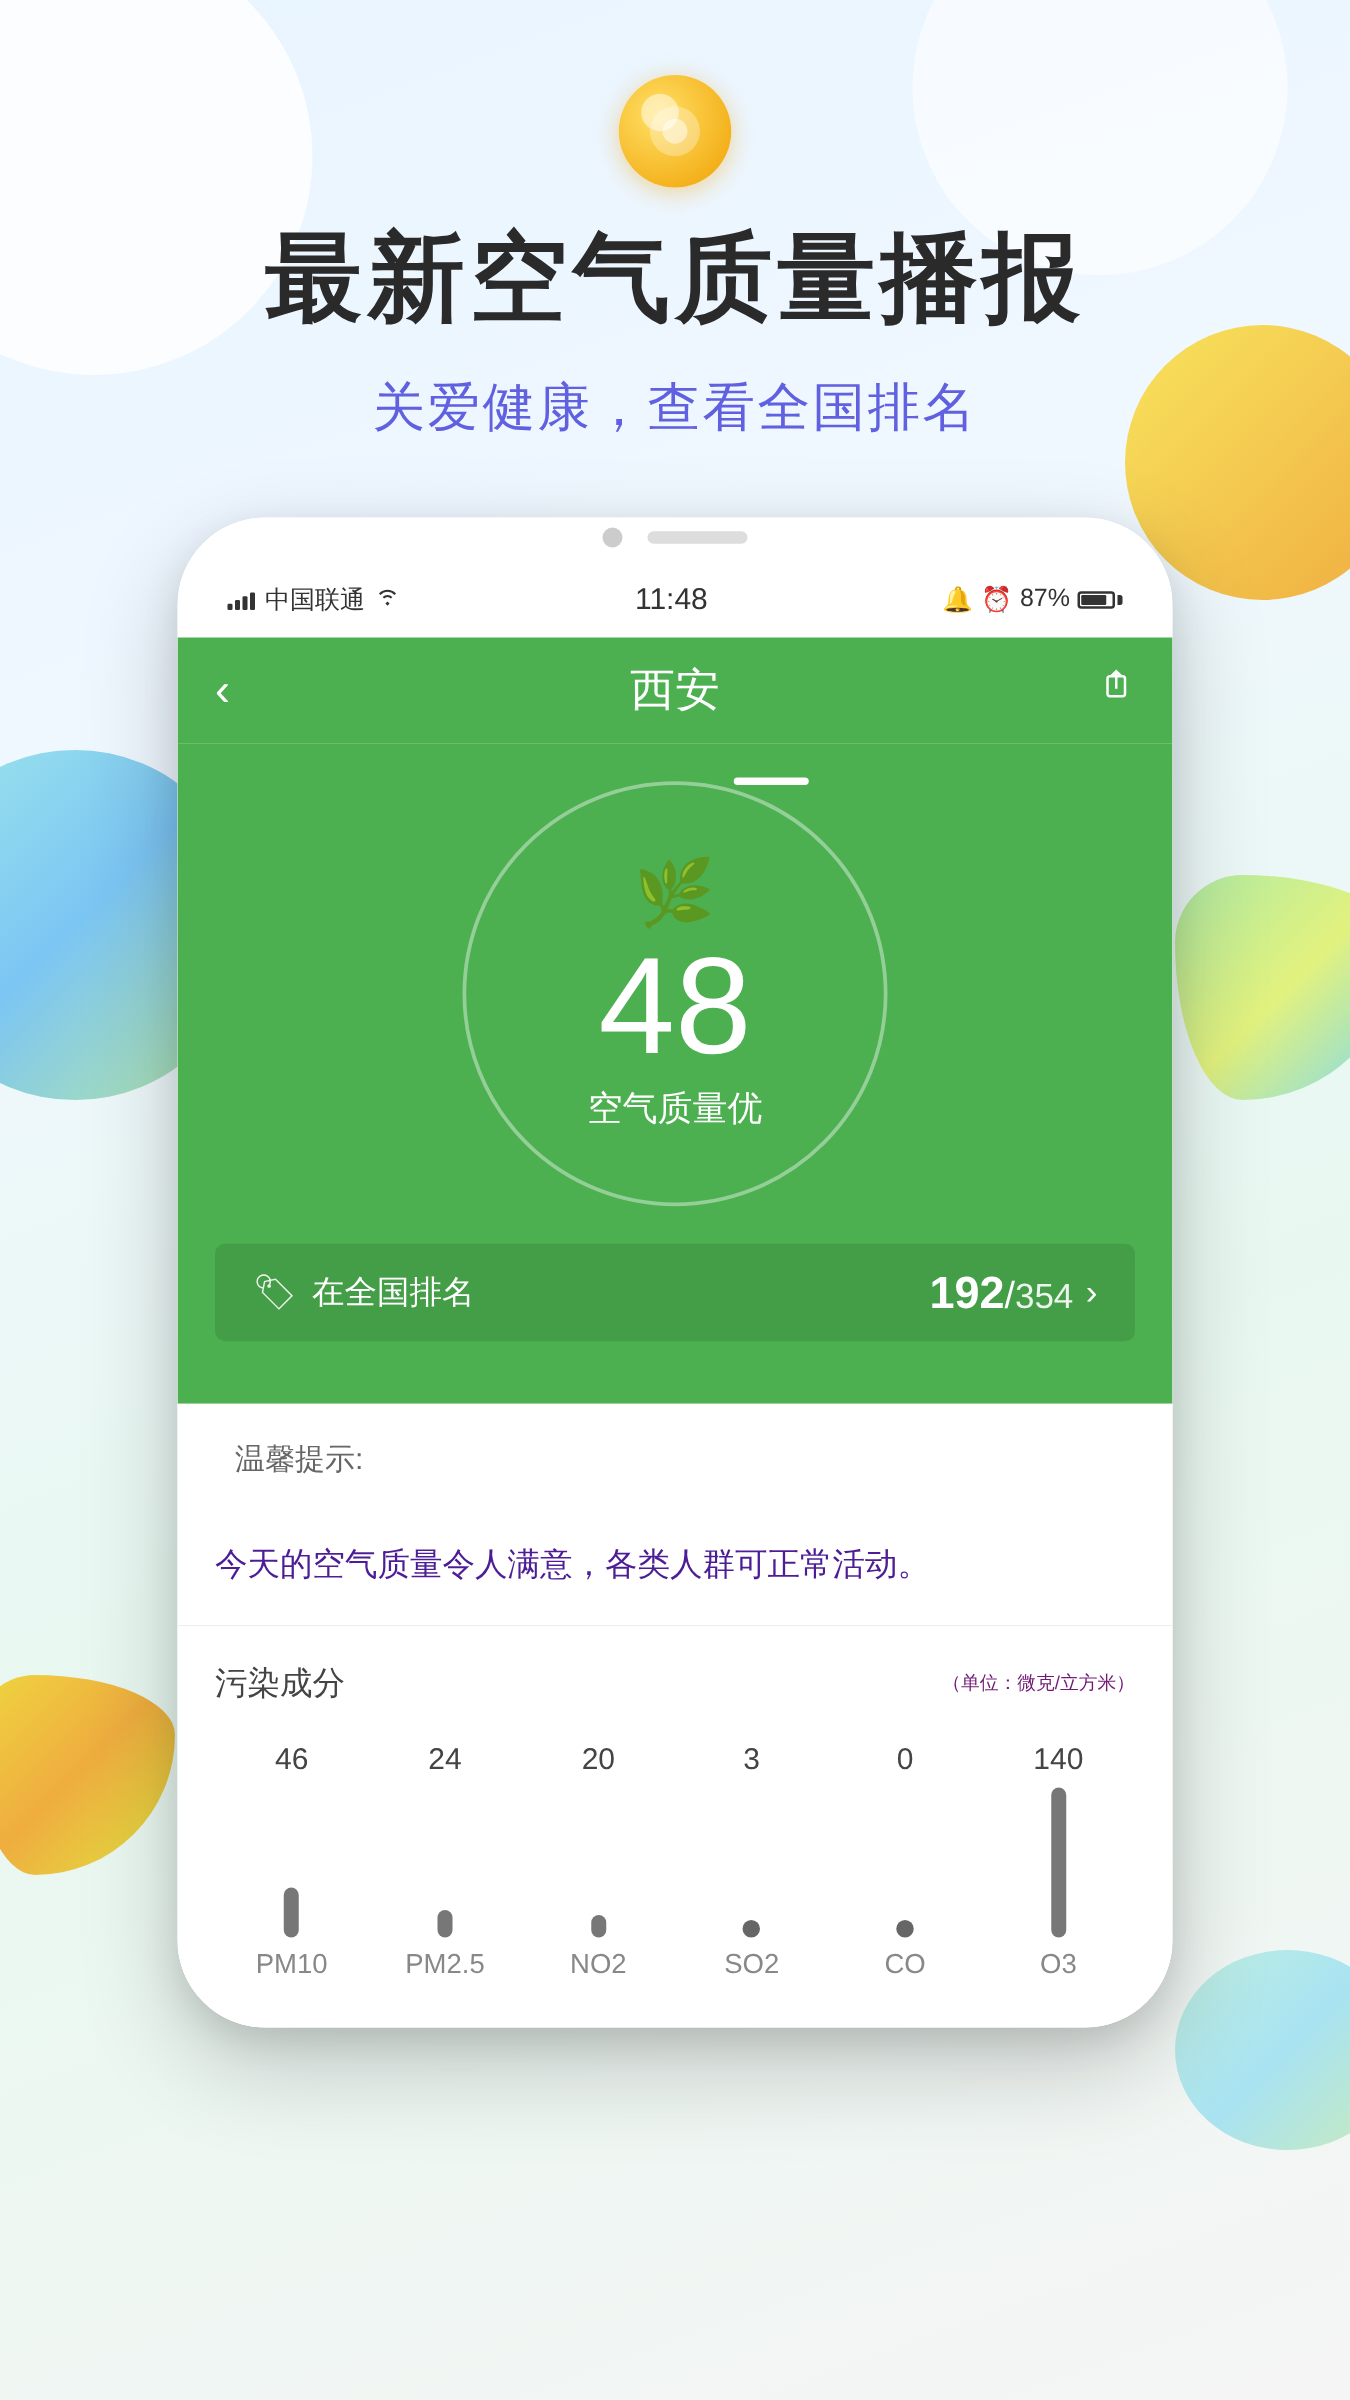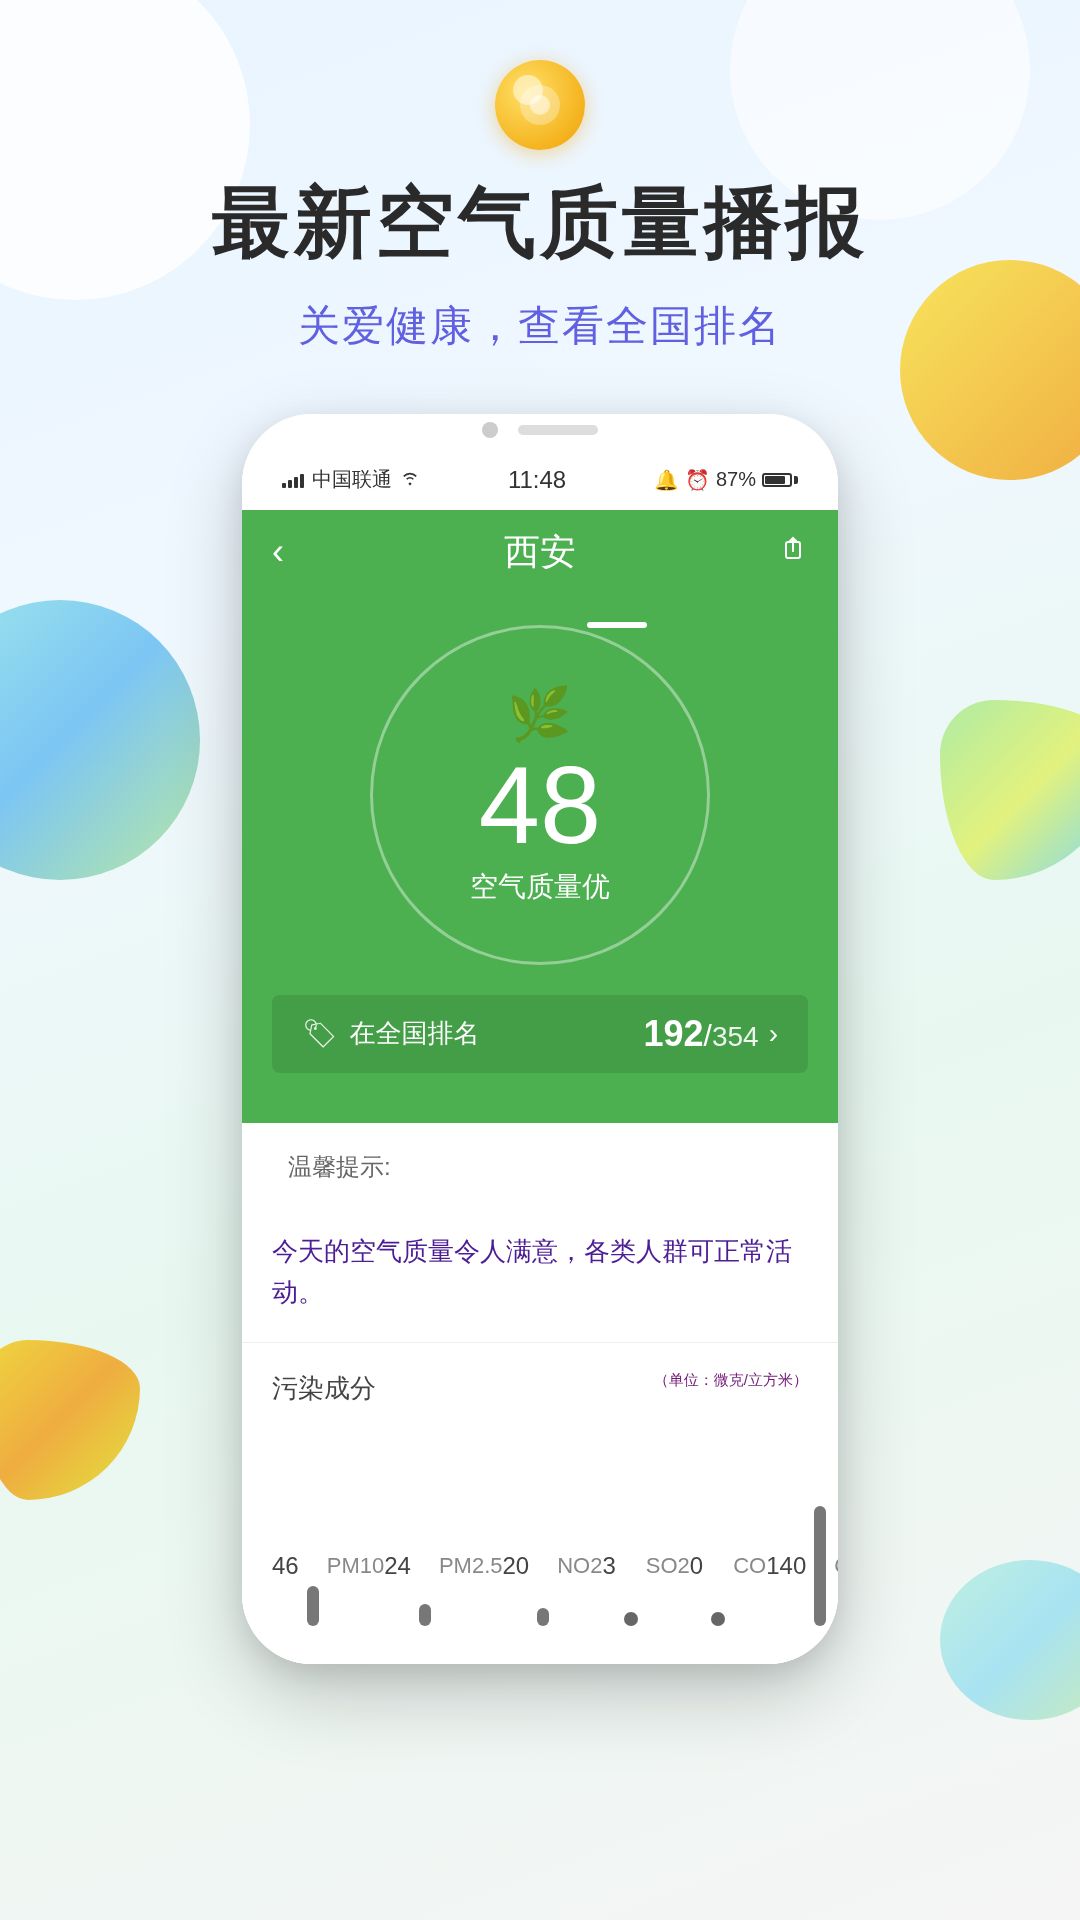--- a/index.html
+++ b/index.html
@@ -108,21 +108,21 @@
 
     
     .phone-wrapper {
       position: relative;
       z-index: 10;
       display: flex;
       justify-content: center;
     }
 
     .phone-mockup {
-      width: 596px;
+      width: 796px;
       background: white;
       border-radius: 70px;
       box-shadow: 0 30px 80px rgba(0,0,0,0.2), 0 10px 30px rgba(0,0,0,0.1);
       overflow: hidden;
       position: relative;
     }
 
     
     .phone-top {
       background: white;
@@ -308,20 +308,21 @@
     }
 
     
     .pollutants-section {
       background: white;
       padding: 28px 30px;
     }
     .pollutants-header {
       display: flex;
       justify-content: space-between;
+      align-items: center;
       margin-bottom: 30px;
     }
     .pollutants-title {
       font-size: 26px;
       color: #444;
     }
     .pollutants-unit {
       font-size: 15px;
       color: #701a75;
     }
@@ -329,21 +330,21 @@
     .pollutants-chart {
       display: flex;
       justify-content: space-around;
       align-items: flex-end;
       height: 200px;
       padding-bottom: 10px;
     }
 
     .pollutant-item {
       display: flex;
-      flex-direction: row;
+      flex-direction: column;
       align-items: center;
       gap: 8px;
       flex: 1;
     }
     .pollutant-value {
       font-size: 24px;
       color: #444;
     }
     .pollutant-bar-container {
       height: 120px;

